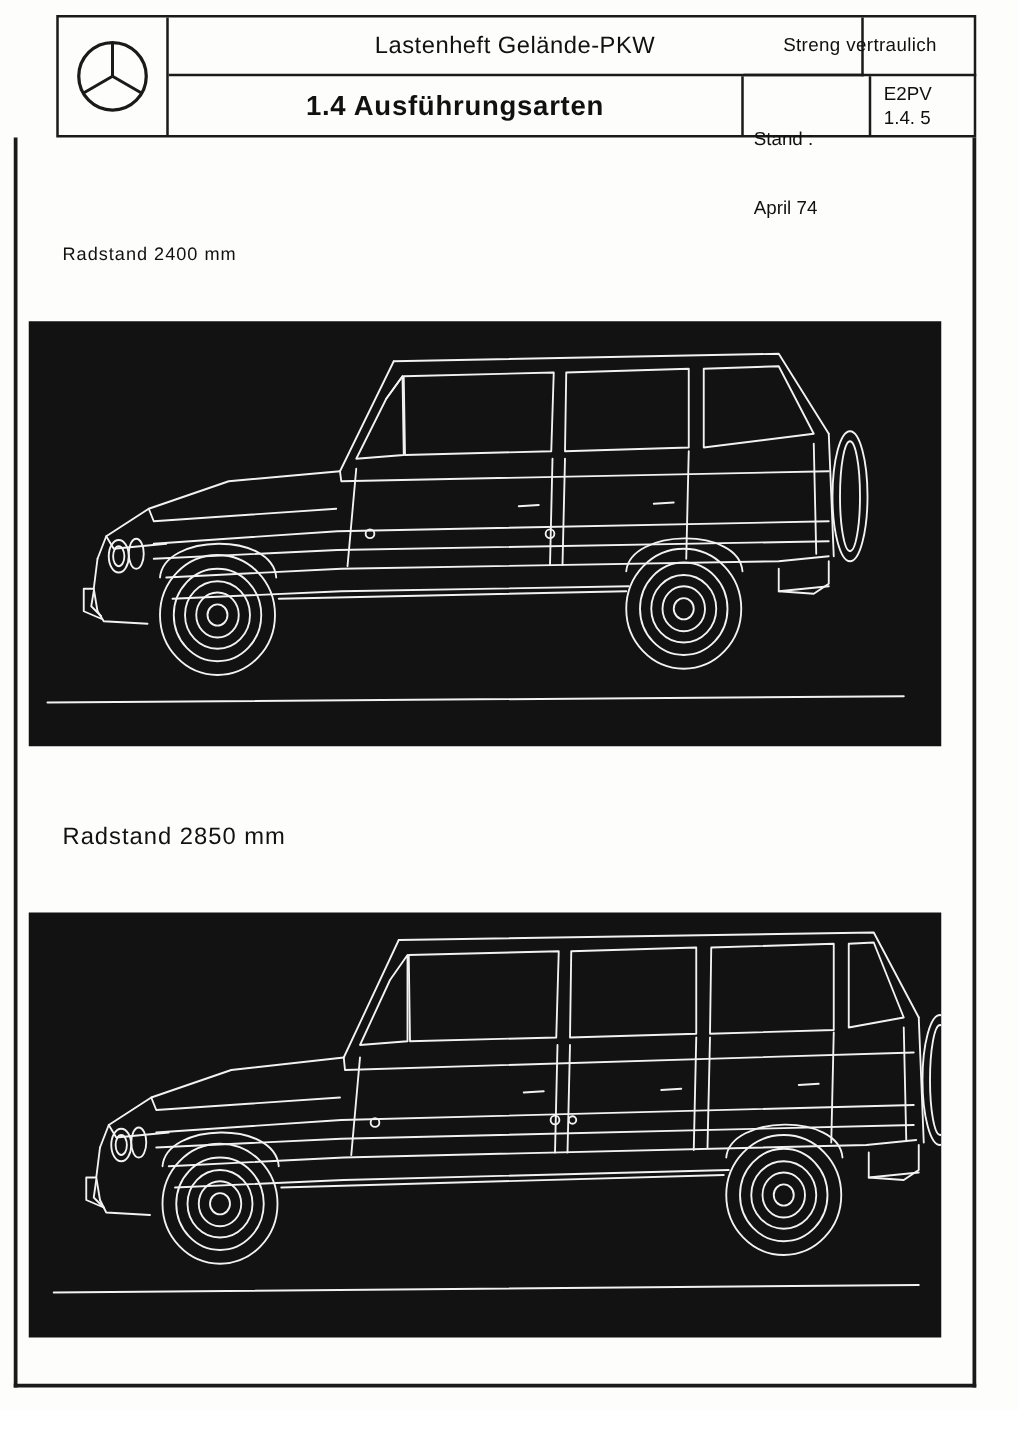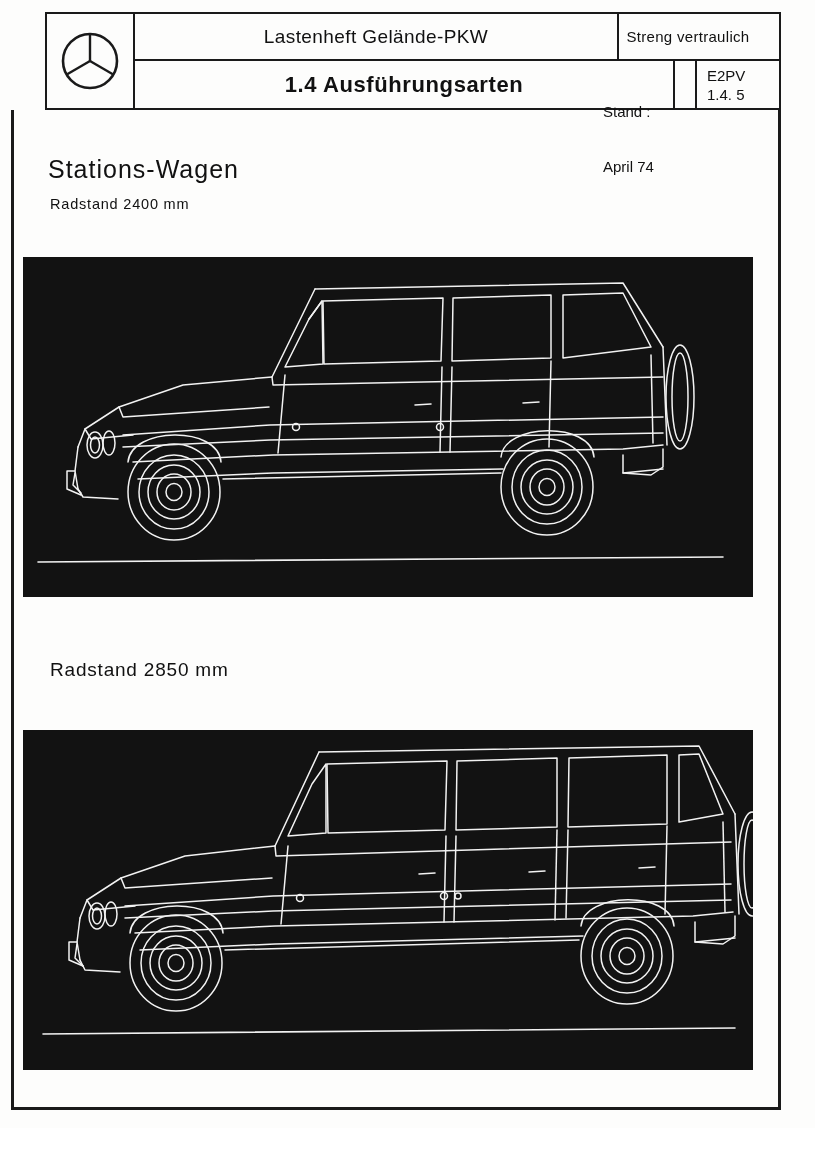--- a/index.html
+++ b/index.html
@@ -64,36 +64,36 @@
     justify-content: center;
   }
   .star-wrap {
     width: 60px;
     height: 60px;
     position: relative;
   }
   .hdr-title-cell {
     position: absolute;
     left: 88px; top: 0;
-    width: 484px; height: 47px;
+    width: 556px; height: 47px;
     border-right: 2px solid #1a1a1a;
     border-bottom: 2px solid #1a1a1a;
     box-sizing: border-box;
     display: flex;
     align-items: center;
     justify-content: center;
   }
   .hdr-title-cell span {
     font-size: 19px;
     letter-spacing: 0.4px;
   }
   .hdr-subtitle-cell {
     position: absolute;
     left: 88px; top: 47px;
-    width: 540px; height: 47px;
+    width: 460px; height: 47px;
     border-right: 2px solid #1a1a1a;
     box-sizing: border-box;
     display: flex;
     align-items: center;
     justify-content: center;
   }
   .hdr-subtitle-cell span {
     font-size: 22px;
     font-weight: bold;
     letter-spacing: 0.6px;
@@ -215,21 +215,20 @@
     <div class="hdr-code-cell">
       <div>E2PV</div>
       <div>1.4. 5</div>
     </div>
   </div>
 
   <div class="frame-left"></div>
   <div class="frame-right"></div>
   <div class="frame-bottom"></div>
 
-  <div class="doc-title">Stations-Wagen</div>
   <div class="sub-1">Radstand    2400 mm</div>
   <div class="sub-2">Radstand    2850 mm</div>
 
   <div class="panel" id="panel-1">
     <svg width="730" height="340" viewBox="0 0 730 340">
       <g fill="none" stroke="#f2f2f2" stroke-width="1.5" stroke-linejoin="round" stroke-linecap="round">
 
         <line x1="15" y1="305" x2="700" y2="300" stroke-width="1.6"></line>
 
         <path d="M292,32 L600,26 L640,90"></path>

